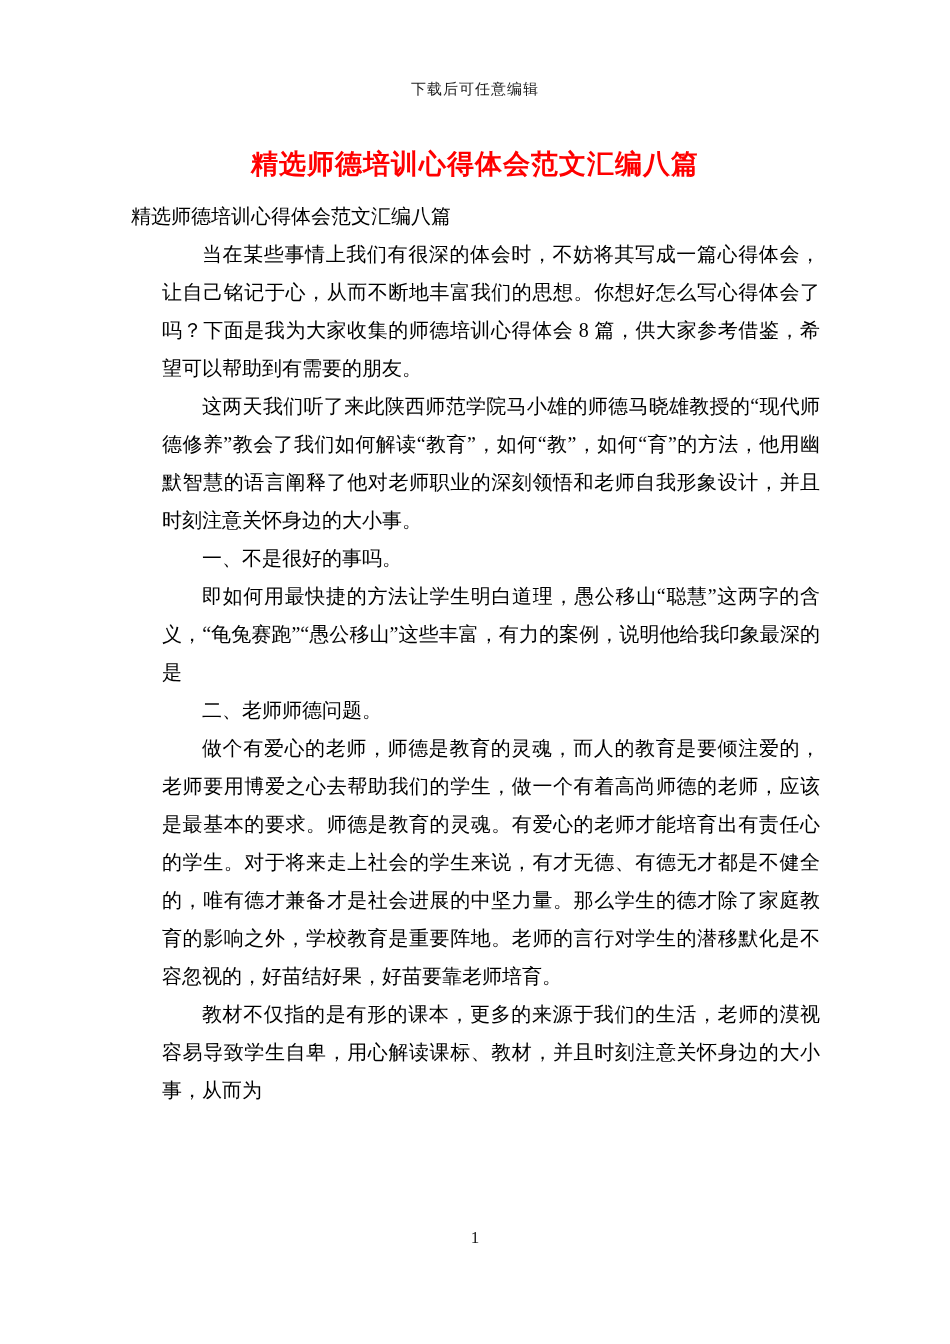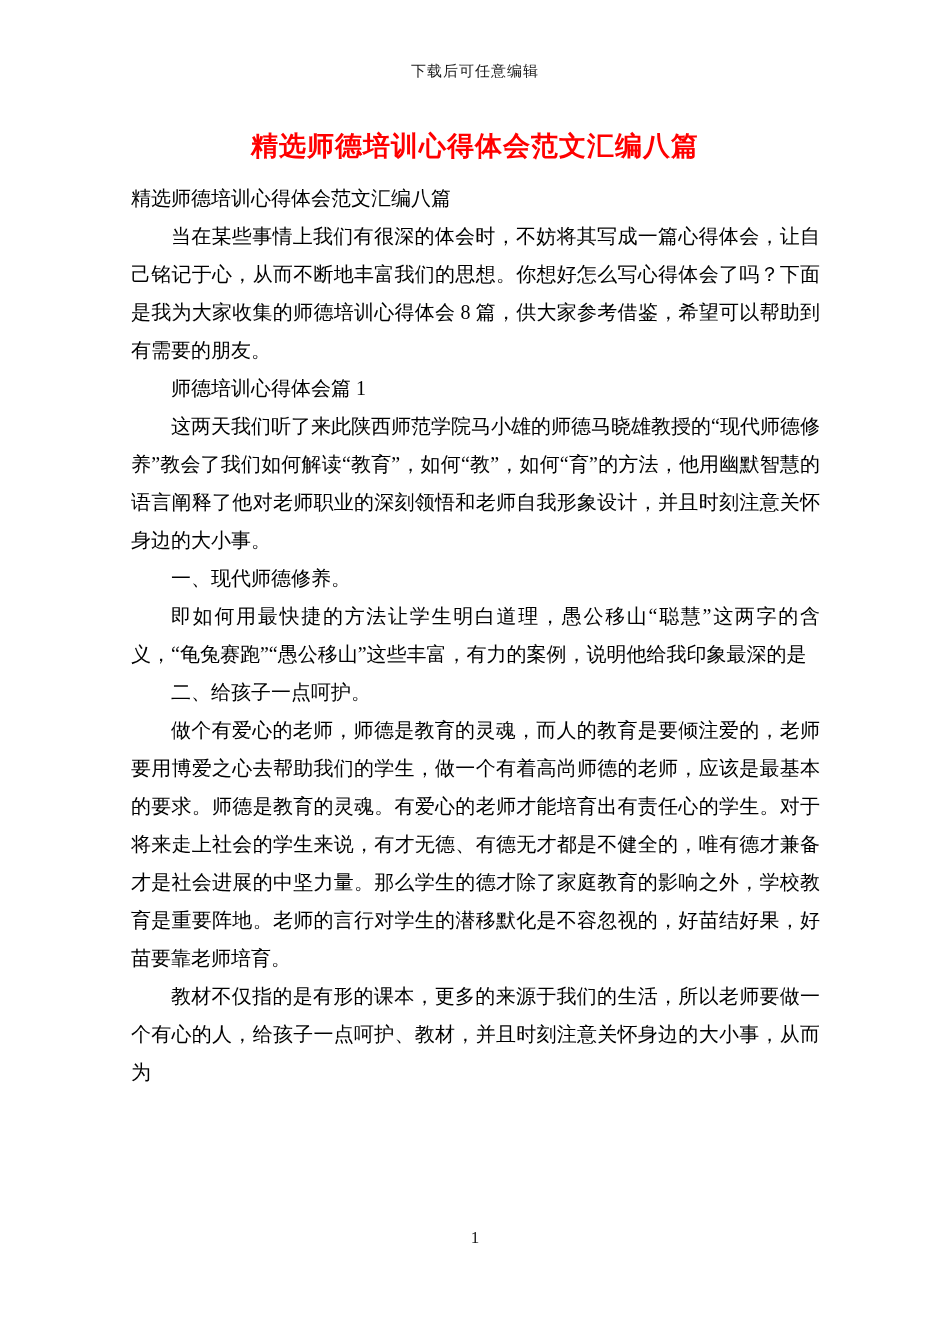--- a/index.html
+++ b/index.html
@@ -11,21 +11,21 @@
     position: relative;
     width: 950px;
     height: 1344px;
     margin: 0 auto;
     background: #ffffff;
     font-family: "Liberation Serif", "DejaVu Serif", serif;
     color: #000000;
     overflow: hidden;
   }
   .header-note {
-    padding-top: 62px;
+    padding-top: 80px;
     text-align: center;
     font-size: 15px;
     letter-spacing: 1px;
     color: #1a1a1a;
   }
   .doc-title {
     margin-top: 46px;
     text-align: center;
     font-size: 27px;
     font-weight: bold;
@@ -38,20 +38,21 @@
     line-height: 38px;
     text-align: justify;
     text-justify: inter-ideograph;
   }
   .content p {
     margin: 0;
     padding: 0;
   }
   .content p.indent {
     text-indent: 2em;
+    margin-left: 31px;
   }
   .page-number {
     position: absolute;
     left: 0;
     right: 0;
     bottom: 96px;
     text-align: center;
     font-size: 17px;
     color: #1a1a1a;
   }
@@ -61,24 +62,23 @@
 
 <div class="page">
 
   <div class="header-note">下载后可任意编辑</div>
 
   <div class="doc-title" style="color: rgb(255, 0, 0);">精选师德培训心得体会范文汇编八篇</div>
 
   <div class="content">
     <p>精选师德培训心得体会范文汇编八篇</p>
     <p class="indent">当在某些事情上我们有很深的体会时，不妨将其写成一篇心得体会，让自己铭记于心，从而不断地丰富我们的思想。你想好怎么写心得体会了吗？下面是我为大家收集的师德培训心得体会 8 篇，供大家参考借鉴，希望可以帮助到有需要的朋友。</p>
-    <p class="indent">师德培训心得体会篇 1</p>
     <p class="indent">这两天我们听了来此陕西师范学院马小雄的师德马晓雄教授的“现代师德修养”教会了我们如何解读“教育”，如何“教”，如何“育”的方法，他用幽默智慧的语言阐释了他对老师职业的深刻领悟和老师自我形象设计，并且时刻注意关怀身边的大小事。</p>
-    <p class="indent">一、现代师德修养。</p>
+    <p class="indent">一、不是很好的事吗。</p>
     <p class="indent">即如何用最快捷的方法让学生明白道理，愚公移山“聪慧”这两字的含义，“龟兔赛跑”“愚公移山”这些丰富，有力的案例，说明他给我印象最深的是</p>
-    <p class="indent">二、给孩子一点呵护。</p>
+    <p class="indent">二、老师师德问题。</p>
     <p class="indent">做个有爱心的老师，师德是教育的灵魂，而人的教育是要倾注爱的，老师要用博爱之心去帮助我们的学生，做一个有着高尚师德的老师，应该是最基本的要求。师德是教育的灵魂。有爱心的老师才能培育出有责任心的学生。对于将来走上社会的学生来说，有才无德、有德无才都是不健全的，唯有德才兼备才是社会进展的中坚力量。那么学生的德才除了家庭教育的影响之外，学校教育是重要阵地。老师的言行对学生的潜移默化是不容忽视的，好苗结好果，好苗要靠老师培育。</p>
-    <p class="indent">教材不仅指的是有形的课本，更多的来源于我们的生活，所以老师要做一个有心的人，给孩子一点呵护、教材，并且时刻注意关怀身边的大小事，从而为</p>
+    <p class="indent">教材不仅指的是有形的课本，更多的来源于我们的生活，老师的漠视容易导致学生自卑，用心解读课标、教材，并且时刻注意关怀身边的大小事，从而为</p>
   </div>
 
   <div class="page-number">1</div>
 
 </div>
 
 </body></html>

